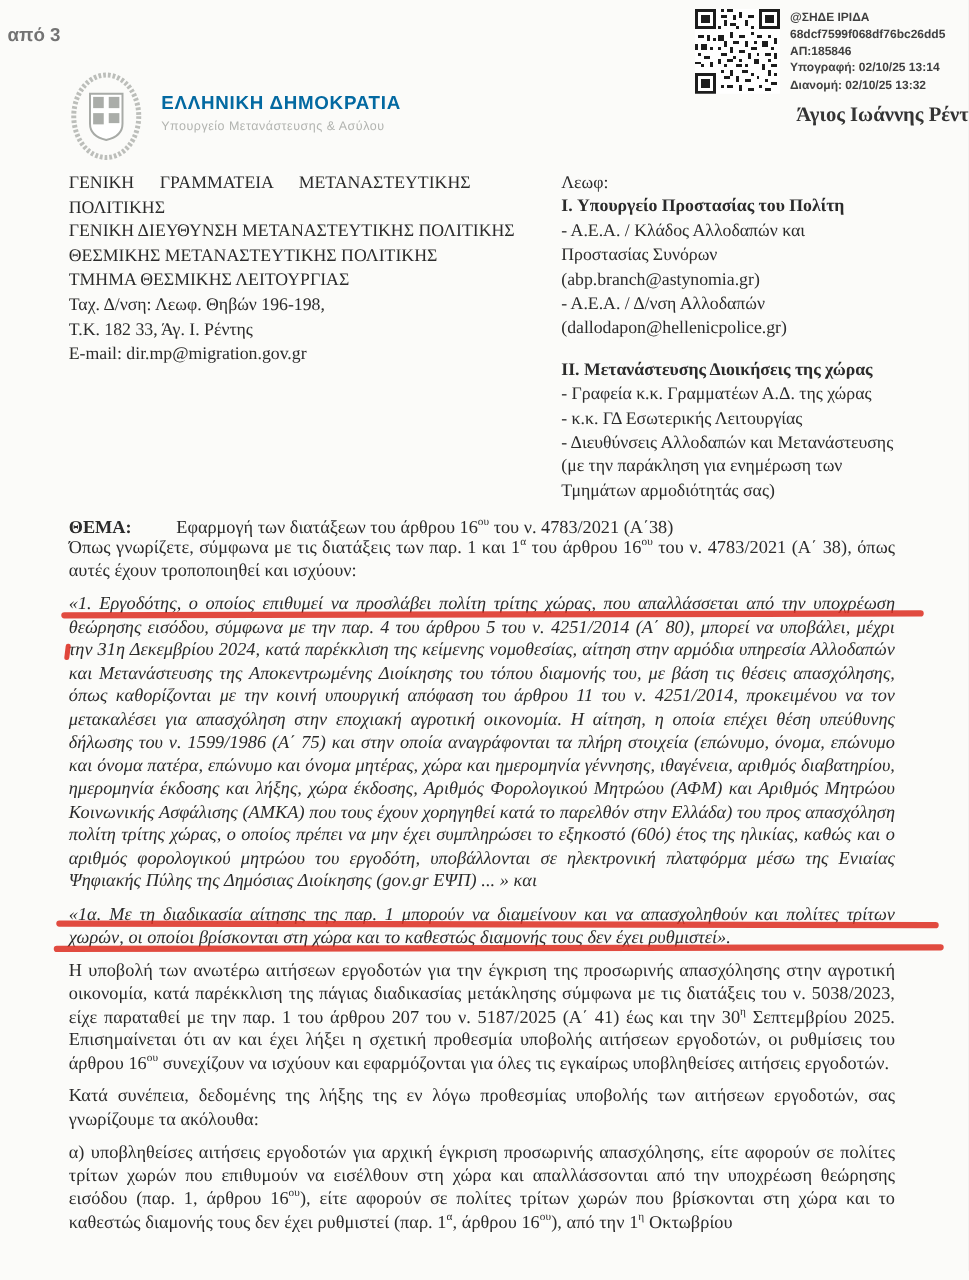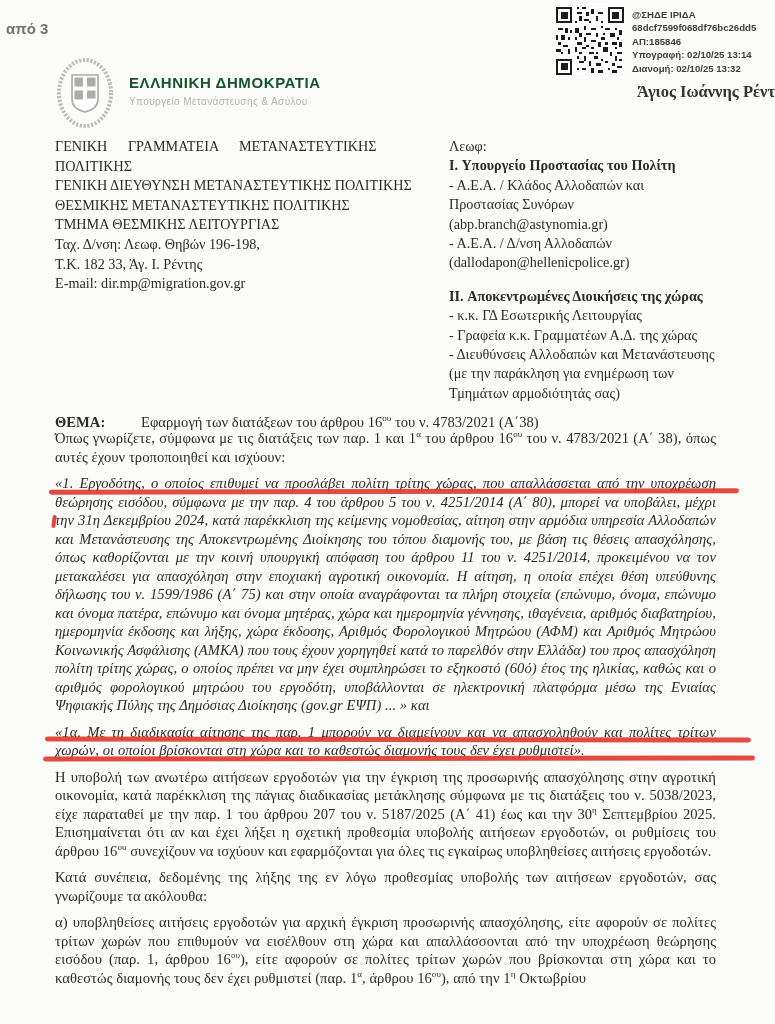--- a/index.html
+++ b/index.html
@@ -26,21 +26,21 @@
   .place-name{
     position:absolute;left:637px;top:82px;width:138px;
     font-size:16.5px;font-weight:bold;color:#343434;white-space:nowrap;
   }
   
   .letterhead{position:absolute;left:55px;top:56px;display:flex;align-items:flex-start;}
   .letterhead .emblem{width:60px;height:74px;flex:0 0 auto;}
   .letterhead .lh-text{margin-left:14px;padding-top:18px;}
   .lh-state{
     font-family:"Liberation Sans",sans-serif;font-size:15px;font-weight:bold;
-    color:#14532d;letter-spacing:.6px;
+    color:#0369a1;letter-spacing:.6px;
   }
   .lh-ministry{
     font-family:"Liberation Sans",sans-serif;font-size:10px;color:#b2b4b0;
     letter-spacing:.4px;margin-top:5px;
   }
   
   .columns{position:absolute;left:55px;top:137px;width:662px;display:flex;}
   .sender{width:382px;font-size:14.2px;line-height:19.6px;}
   .sender .justified{word-spacing:17px;}
   .recipients{width:268px;margin-left:auto;font-size:14.2px;line-height:19.4px;}
@@ -200,23 +200,23 @@
       <div>E-mail: dir.mp@migration.gov.gr</div>
     </div>
     <div class="recipients">
       <div>Λεωφ:</div>
       <div class="grp">
         <div class="grp-title">I. Υπουργείο Προστασίας του Πολίτη</div>
         <div>- Α.Ε.Α. / Κλάδος Αλλοδαπών και Προστασίας Συνόρων (abp.branch@astynomia.gr)</div>
         <div>- Α.Ε.Α. / Δ/νση Αλλοδαπών (dallodapon@hellenicpolice.gr)</div>
       </div>
       <div class="grp">
-        <div class="grp-title">II. Αποκεντρωμένες Διοικήσεις της χώρας</div>
+        <div class="grp-title">II. Μετανάστευσης Διοικήσεις της χώρας</div>
+        <div>- Γραφεία κ.κ. Γραμματέων Α.Δ. της χώρας</div>
         <div>- κ.κ. ΓΔ Εσωτερικής Λειτουργίας</div>
-        <div>- Γραφεία κ.κ. Γραμματέων Α.Δ. της χώρας</div>
         <div>- Διευθύνσεις Αλλοδαπών και Μετανάστευσης</div>
         <div>(με την παράκληση για ενημέρωση των Τμημάτων αρμοδιότητάς σας)</div>
       </div>
     </div>
   </div>
 
   <div class="subject">
     <span class="lbl">ΘΕΜΑ:</span>
     <span class="txt">Εφαρμογή των διατάξεων του άρθρου 16<sup>ου</sup> του ν. 4783/2021 (Α΄38)</span>
   </div>

